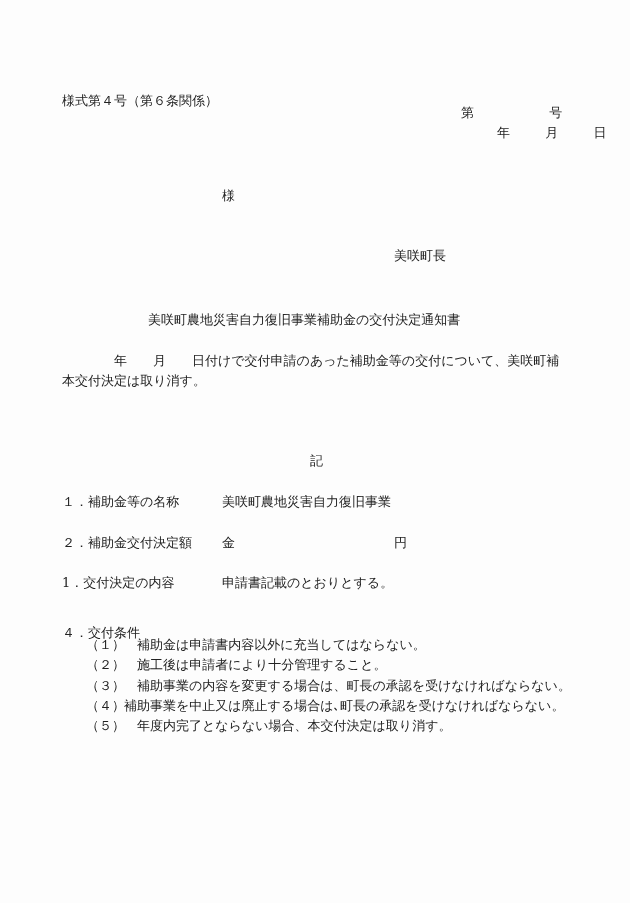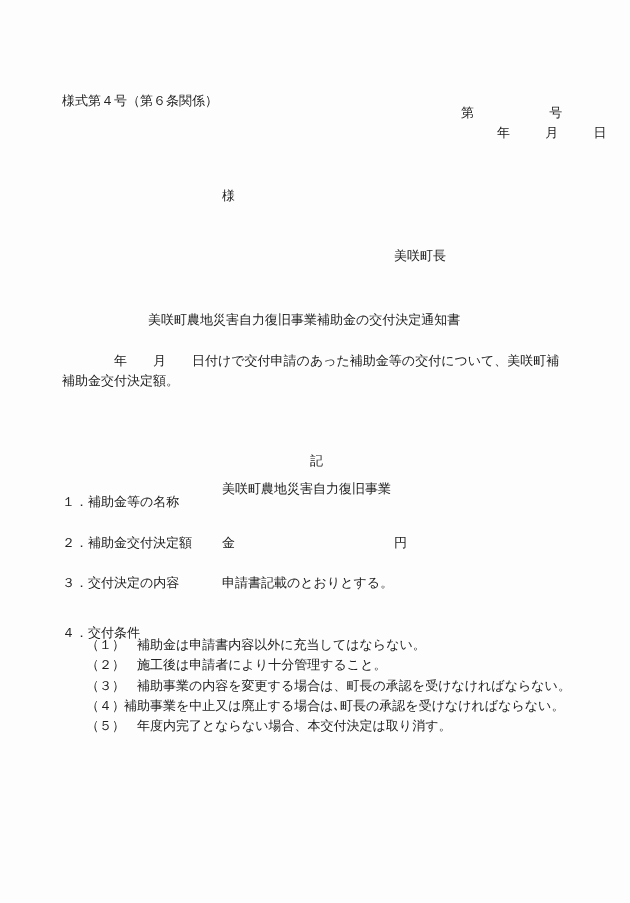--- a/index.html
+++ b/index.html
@@ -45,38 +45,38 @@
   </div>
 
   <div class="abs" style="left:222px; top:188px;">様</div>
 
   <div class="abs" style="left:394px; top:248px;">美咲町長</div>
 
   <div class="abs" style="left:148px; top:312px;">美咲町農地災害自力復旧事業補助金の交付決定通知書</div>
 
   <div class="para">
     <span>　　　　年　　月　　日付けで交付申請のあった補助金等の交付について、美咲町補</span>
-    <span>補助金交付決定額。</span>
+    <span>本交付決定は取り消す。</span>
   </div>
 
   <div class="abs" style="left:310px; top:453px;">記</div>
 
   <div>
     <div class="abs item-label" style="top:494px;">１．補助金等の名称</div>
-    <div class="abs item-value" style="top:481px;text-align:center;">美咲町農地災害自力復旧事業</div>
+    <div class="abs item-value" style="top:494px;text-align:center;">美咲町農地災害自力復旧事業</div>
   </div>
 
   <div>
     <div class="abs item-label" style="top:535px;">２．補助金交付決定額</div>
     <div class="abs item-value" style="top:535px;">金</div>
     <div class="abs" style="left:394px; top:535px;">円</div>
   </div>
 
   <div>
-    <div class="abs item-label" style="top:575px;">３．交付決定の内容</div>
+    <div class="abs item-label" style="top:575px;">1．交付決定の内容</div>
     <div class="abs item-value" style="top:575px;">申請書記載のとおりとする。</div>
   </div>
 
   <div>
     <div class="abs" style="left:62px; top:617px;margin-top:8px;">４．交付条件</div>
 
     <div class="cond-row" style="top:637px;">
       <span class="cond-num">（１）</span><span>　補助金は申請書内容以外に充当してはならない。</span>
     </div>
     <div class="cond-row" style="top:657px;">

